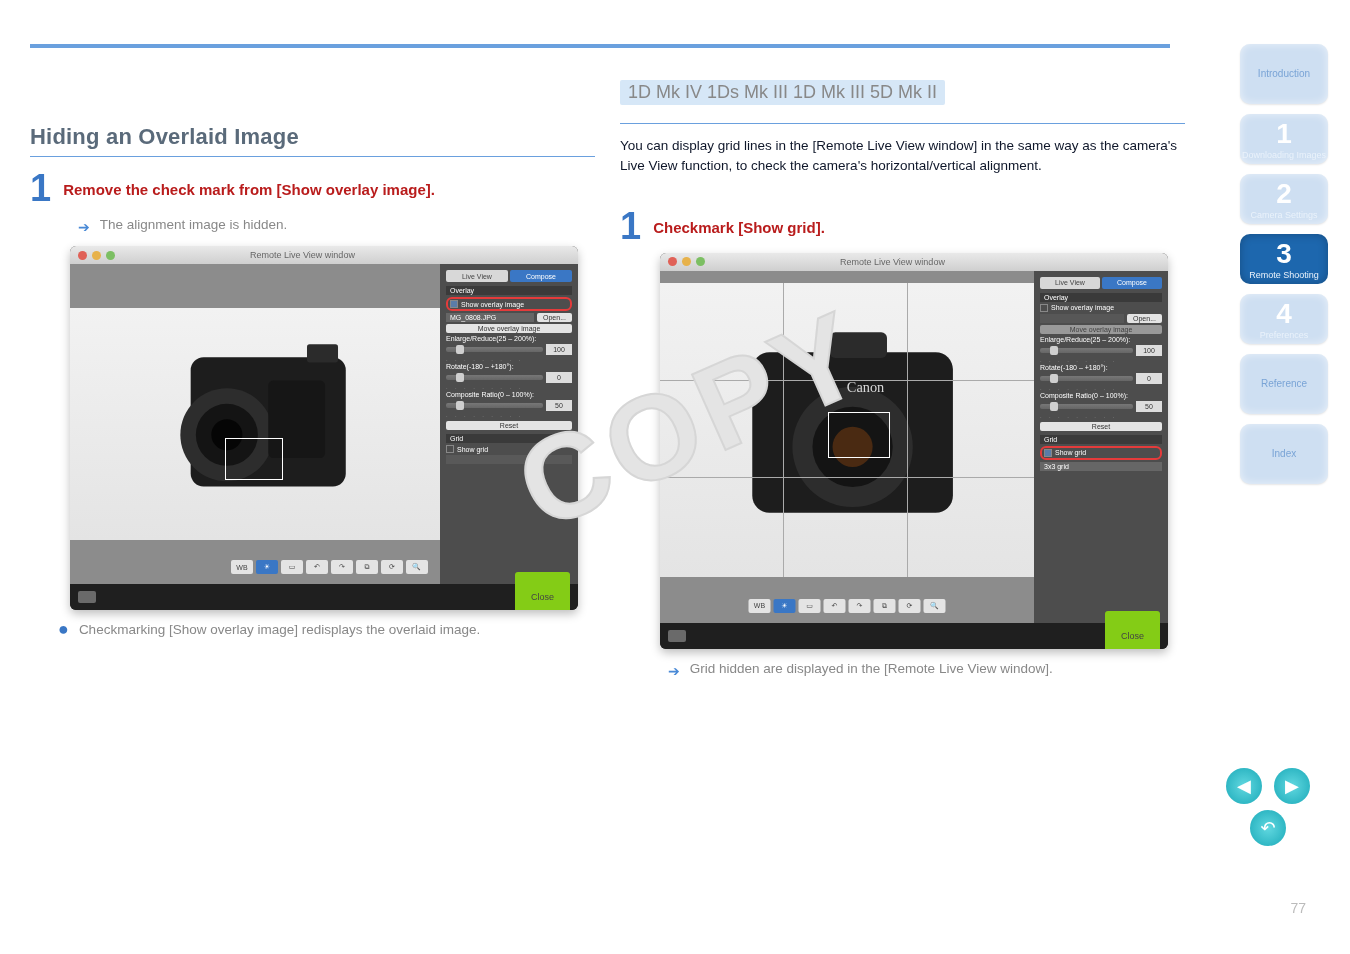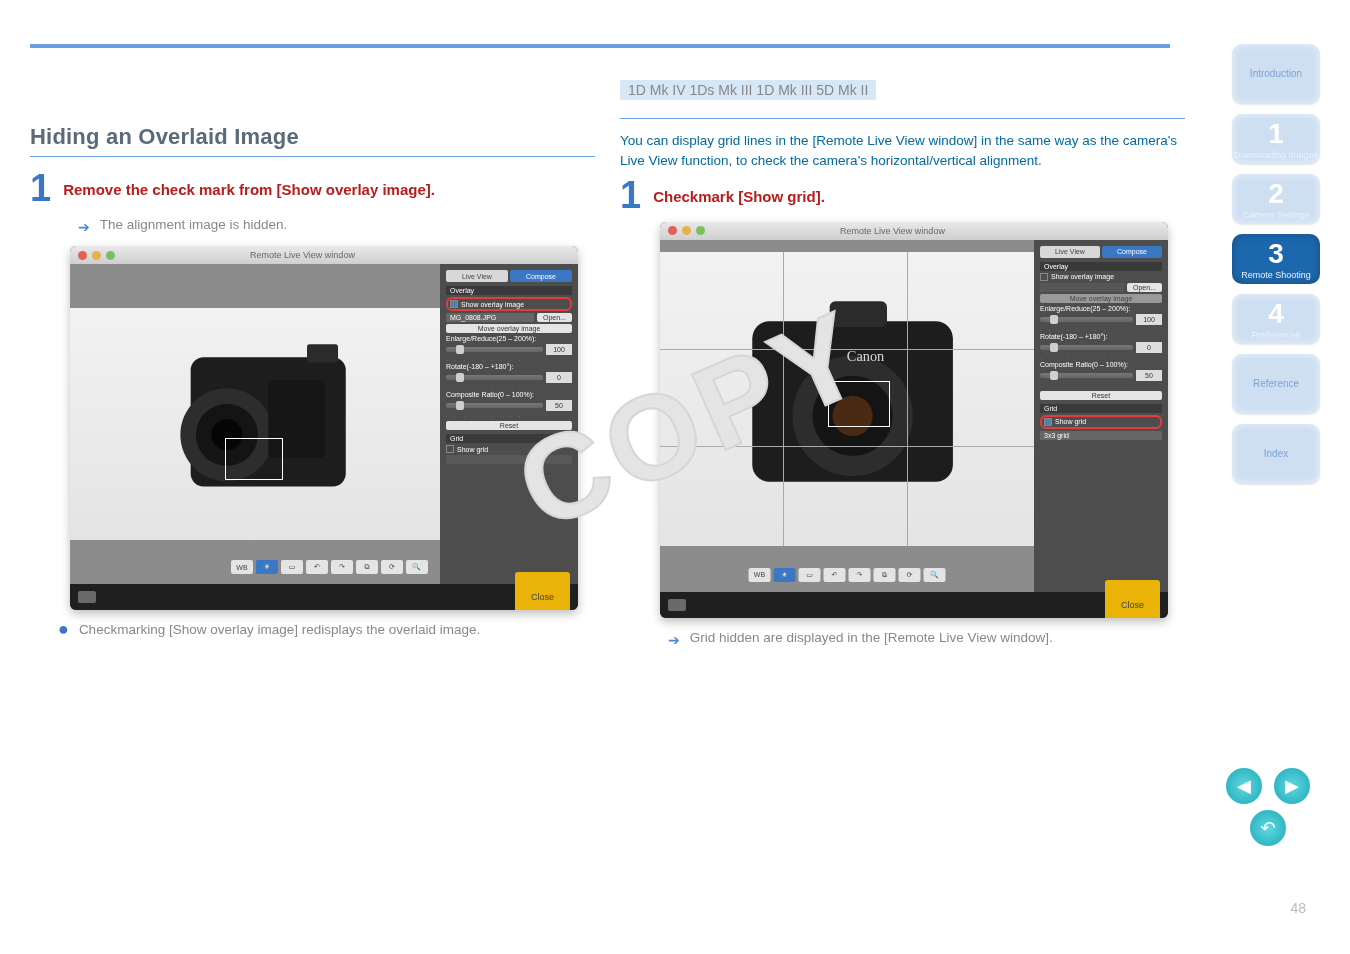--- a/index.html
+++ b/index.html
@@ -20,24 +20,24 @@
   .col.right { left:620px; top:80px; }
   h2.section-title {
     font-size:22px; font-weight:600; color:#5a6a7a;
     margin:0 0 2px 0; letter-spacing:.2px;
   }
   .title-underline {
     height:1px; background:#6aa0de; width:100%; margin:6px 0 12px;
   }
   .intro-highlight {
     display:inline-block; background:#d6e7f7; color:#888;
-    padding:2px 8px; font-size:14px; border-radius:2px;
+    padding:2px 8px; font-size:18px; border-radius:2px;
     margin-bottom:12px;
   }
-  .intro-text { color:#0369a1; font-size:13.5px; line-height:1.5; margin-bottom:4px; }
+  .intro-text { color:#0f172a; font-size:13.5px; line-height:1.5; margin-bottom:30px; }
   .step-row { display:flex; align-items:flex-start; gap:12px; margin:4px 0 8px; }
   .step-num { font-size:38px; font-weight:700; color:#3a77c5; line-height:1; }
   .step-text { font-size:15px; font-weight:600; color:#b91c1c; padding-top:12px; }
   .step-sub { display:flex; align-items:flex-start; gap:10px; margin-left:48px; color:#888; font-size:13.5px; line-height:1.5;}
   .arrow { color:#4a8ad6; font-size:14px; margin-top:2px; }
   .bullet-row { display:flex; align-items:flex-start; gap:10px; margin-left:28px; color:#888; font-size:13.5px; line-height:1.5; margin-top:10px; }
   .bullet { color:#3a77c5; font-size:18px; line-height:1; }
 
   .window {
     width:508px; background:#3a3a3a; border-radius:6px;
@@ -100,28 +100,28 @@
   .panel-text { font-size:7px; }
   .red-ring { border:2px solid #e43b3b; border-radius:6px; padding:1px 2px; }
   .pbtn { background:#e4e4e4; color:#333; font-size:7px; padding:1px 6px; border-radius:2px; }
   .field { background:#666; color:#fff; font-size:7px; padding:1px 4px; flex:1;}
   .slider { height:5px; background:linear-gradient(#777,#666); position:relative; border-radius:2px; }
   .slider::after { content:""; position:absolute; left:10px; top:-2px; width:8px; height:9px; background:#cfcfcf; border-radius:2px; }
   .ticks { letter-spacing:3px; font-size:5px; color:#aaa; }
   .nfield { width:26px; height:11px; background:#ddd; color:#333; font-size:7px; display:flex;align-items:center;justify-content:center;}
   .panel-group { margin-bottom:4px; }
   .close-btn {
-    background:#eab308; color:#444; font-size:9px; padding:20px 16px;
+    background:#84cc16; color:#444; font-size:9px; padding:20px 16px;
     border-radius:3px;
   }
   .winfoot { display:flex; justify-content:flex-end; align-items:center; background:#1f1f1f; height:26px; padding:0 8px; }
   .winfoot .camico { width:18px; height:12px; background:#6a6a6a; border-radius:2px; margin-right:auto; }
 
   
-  .navsb { position:absolute; right:30px; top:44px; width:88px; display:flex; flex-direction:column; gap:10px; }
+  .navsb { position:absolute; right:22px; top:44px; width:88px; display:flex; flex-direction:column; gap:10px; }
   .nav-btn {
     height:60px; border-radius:10px; background:#cedff2;
     display:flex; flex-direction:column; align-items:center; justify-content:center;
     box-shadow: inset 0 0 8px rgba(255,255,255,.6), 0 1px 2px rgba(0,0,0,.1);
     color:#7aa4d6; font-size:10px; text-align:center; line-height:1.15;
   }
   .nav-btn.num { height:50px; font-size:28px; font-weight:700; color:#fff; }
   .nav-btn.num .small { font-size:9px; font-weight:400; color:#eaf2fb; }
   .nav-btn.num.active { background:#1d67ae; box-shadow: inset 0 0 10px rgba(0,0,0,.25); }
 
@@ -386,13 +386,13 @@
       <span>Index</span>
     </div>
 </div>
 
 <div class="pager" style="position:absolute; right:40px; bottom:106px; width:84px; height:80px;">
   <div class="cir" style="position:absolute;left:0;top:0">◀</div>
   <div class="cir" style="position:absolute;right:0;top:0">▶</div>
   <div class="cir" style="position:absolute;left:24px;top:42px">↶</div>
 </div>
 
-<div class="page-num">48</div>
+<div class="page-num">77</div>
 
 </body></html>

